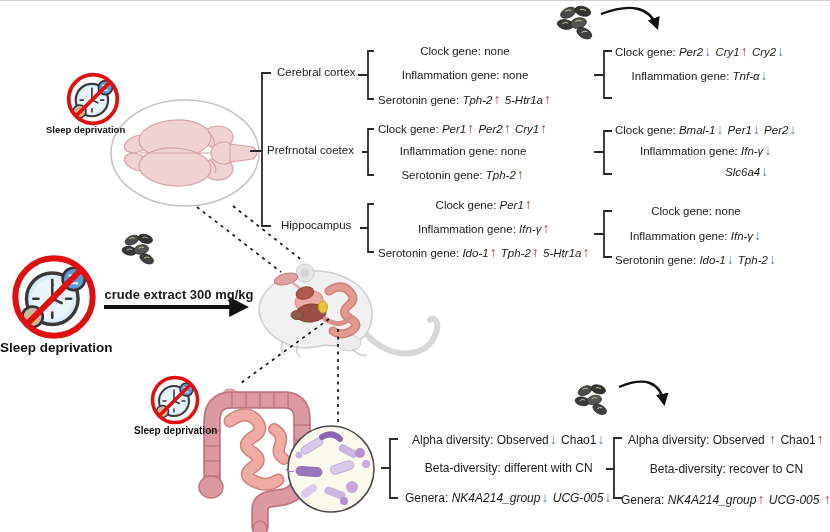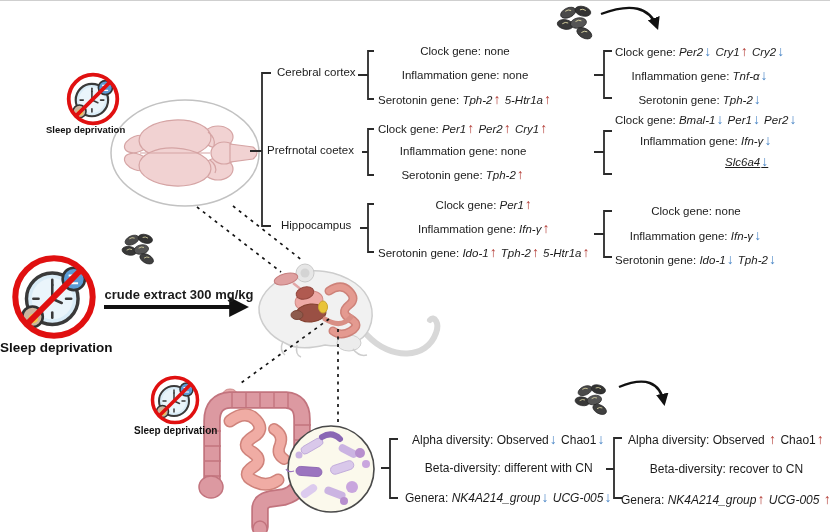--- a/index.html
+++ b/index.html
@@ -12,36 +12,36 @@
   .grp .gline{white-space:nowrap;}
   .lh24 .gline{line-height:24px;height:24px;}
   .lh23 .gline{line-height:23px;height:23px;}
   .lh21 .gline{line-height:21px;height:21px;}
   .lh29 .gline{line-height:29px;height:29px;font-size:12px;}
   .lh30 .gline{line-height:30px;height:30px;font-size:12px;}
   .it{font-style:italic;}
   .arr{font-weight:700;font-size:14px;padding:0 1px;}
   .arr.up{color:var(--up,#b23a34);}
   .arr.down{color:var(--down,#4a86c6);}
-  .ind{padding-left:82px;text-decoration:underline;}
+  .ind{padding-left:82px;}
   .region-lbl{font-size:11.5px;color:#1c1c1c;}
   .cap{font-weight:700;text-align:left;color:#111;}
   #cap-sd-top{left:46px;top:123px;width:96px;font-size:9.5px;}
   #cap-sd-main{left:0px;top:339px;width:112px;font-size:13.5px;}
   #cap-sd-bottom{left:134px;top:424px;width:80px;font-size:10px;}
   #treat1{left:95px;top:270px;width:168px;font-size:13px;font-weight:700;text-align:center;}
   #treat2{left:95px;top:286px;width:168px;font-size:13px;font-weight:700;text-align:center;}
   #lbl-cc{left:277px;top:65px;}
   #lbl-pf{left:267px;top:143px;}
   #lbl-hc{left:281px;top:218px;}
   #g-cc{left:378px;top:38px;}
   #g-pf{left:378px;top:116px;}
   #g-hc{left:378px;top:191px;}
   #g-tc{left:615px;top:38px;}
-  #g-tp{left:615px;top:108px;}
+  #g-tp{left:615px;top:118px;}
   #g-th{left:615px;top:198px;}
   #g-gl{left:405px;top:424px;}
   #g-gr{left:621px;top:423px;}
 </style>
 </head>
 <body>
 
 <div id="canvas">
 
 <svg id="art" width="830" height="532" viewBox="0 0 830 532">
@@ -206,21 +206,20 @@
       <div class="gline"><span>Serotonin gene: </span><span class="it">Tph-2</span><span class="arr up">↑</span></div>
     </div>
 <div class="grp lh24" id="g-hc">
       <div class="gline"><span>Clock gene: </span><span class="it">Per1</span><span class="arr up">↑</span></div>
       <div class="gline"><span>Inflammation gene: </span><span class="it">Ifn-γ</span><span class="arr up">↑</span></div>
       <div class="gline"><span>Serotonin gene: </span><span class="it">Ido-1</span><span class="arr up">↑</span><span class="it"> Tph-2</span><span class="arr up">↑</span><span class="it"> 5-Htr1a</span><span class="arr up">↑</span></div>
     </div>
 <div class="grp lh24" id="g-tc">
       <div class="gline"><span>Clock gene: </span><span class="it">Per2</span><span class="arr down">↓</span><span class="it"> Cry1</span><span class="arr up">↑</span><span class="it"> Cry2</span><span class="arr down">↓</span></div>
       <div class="gline"><span>Inflammation gene: </span><span class="it">Tnf-α</span><span class="arr down">↓</span></div>
-      <div class="gline"><span>Serotonin gene: </span><span class="it">Tph-2</span><span class="arr down">↓</span></div>
     </div>
 <div class="grp lh21" id="g-tp">
       <div class="gline"><span>Clock gene: </span><span class="it">Bmal-1</span><span class="arr down">↓</span><span class="it"> Per1</span><span class="arr down">↓</span><span class="it"> Per2</span><span class="arr down">↓</span></div>
       <div class="gline"><span>Inflammation gene: </span><span class="it">Ifn-γ</span><span class="arr down">↓</span></div>
       <div class="gline ind"><span class="it">Slc6a4</span><span class="arr down">↓</span></div>
     </div>
 <div class="grp lh24" id="g-th">
       <div class="gline"><span>Clock gene: none</span></div>
       <div class="gline"><span>Inflammation gene: </span><span class="it">Ifn-γ</span><span class="arr down">↓</span></div>
       <div class="gline"><span>Serotonin gene: </span><span class="it">Ido-1</span><span class="arr down">↓</span><span class="it"> Tph-2</span><span class="arr down">↓</span></div>

